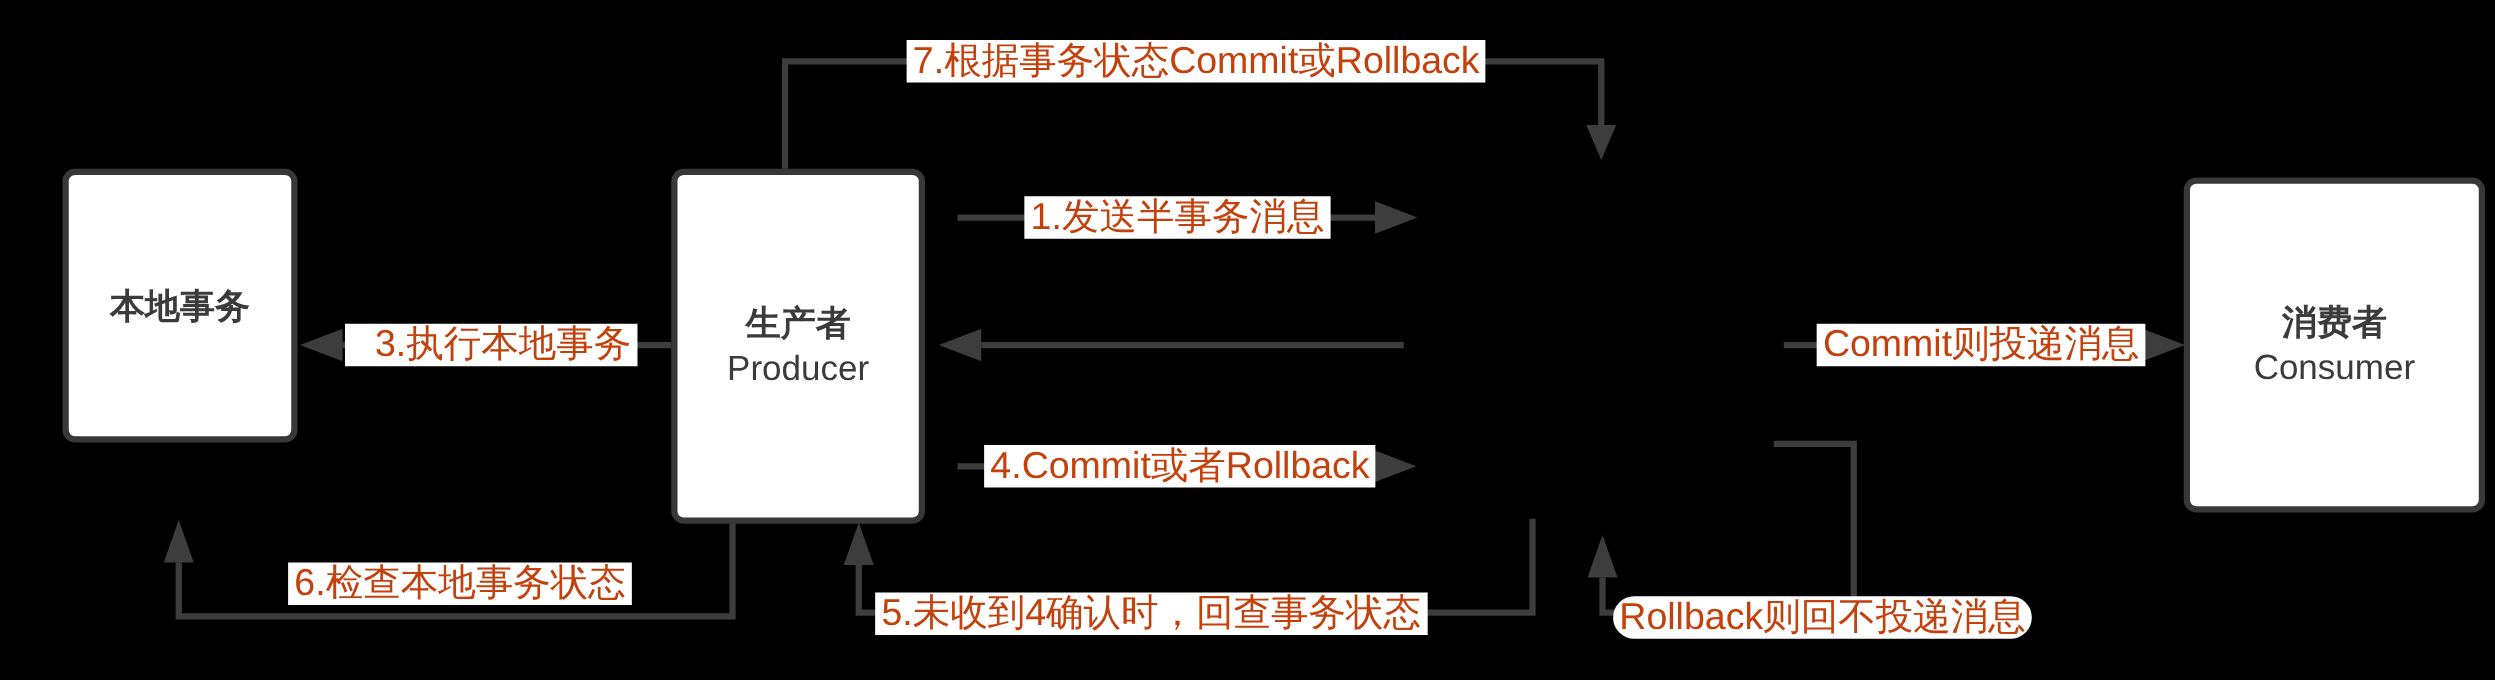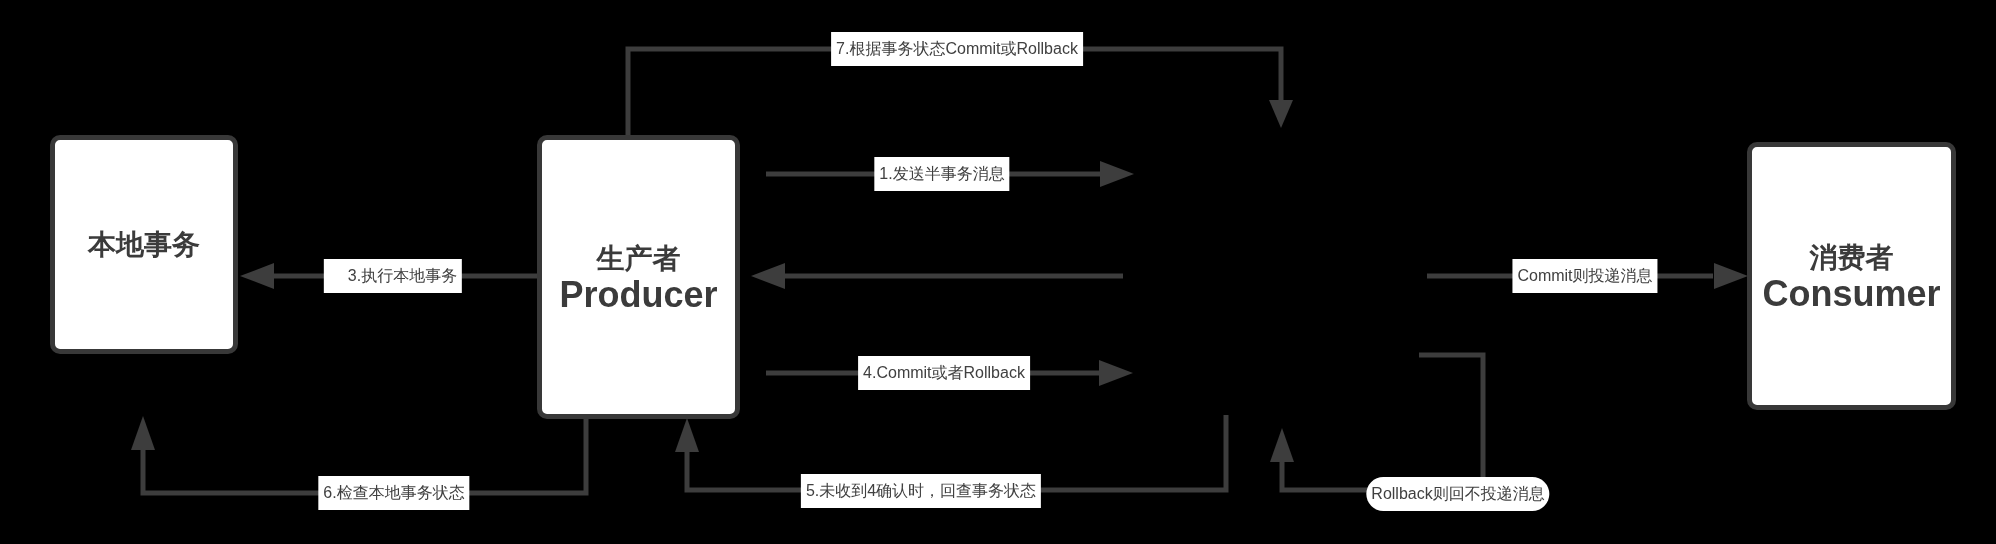--- a/index.html
+++ b/index.html
@@ -18,27 +18,27 @@
     box-sizing:border-box;
     display:flex;
     flex-direction:column;
     align-items:center;
     justify-content:center;
     color:#3b3b3b;
     text-align:center;
     line-height:36px;
   }
   .node .title{font-size:28px;font-weight:700;}
-  .node .subtitle{font-size:36px;font-weight:700;}
+  .node .subtitle{font-size:28px;font-weight:400;}
   .edge-label{
     position:absolute;
     transform:translate(-50%,-50%);
     background:#ffffff;
-    color:#404040;
-    font-size:16px;
+    color:#c2410c;
+    font-size:30px;
     line-height:30px;
     padding:2px 5px;
     white-space:nowrap;
   }
 </style>
 </head>
 <body>
 
 <div id="canvas">
 
@@ -78,27 +78,27 @@
 
   <div class="node" style="left:50px;top:135px;width:188px;height:219px;border-radius:10px;">
     <div class="title">本地事务</div>
   </div>
 
   <div class="node" style="left:537px;top:135px;width:203px;height:284px;border-radius:10px;">
     <div class="title">生产者</div>
     <div class="subtitle">Producer</div>
   </div>
 
-  <div class="node" style="left:1747px;top:142px;width:209px;height:268px;border-radius:10px;">
+  <div class="node" style="left:1747px;top:142px;width:241px;height:268px;border-radius:10px;">
     <div class="title">消费者</div>
     <div class="subtitle">Consumer</div>
   </div>
 
   <div class="edge-label" style="left:957px;top:49px;">7.根据事务状态Commit或Rollback</div>
   <div class="edge-label" style="left:942px;top:174px;text-align:right;">1.发送半事务消息</div>
   <div class="edge-label" style="left:393px;top:276px;padding-left:24px;">3.执行本地事务</div>
   <div class="edge-label" style="left:944px;top:373px;">4.Commit或者Rollback</div>
   <div class="edge-label" style="left:921px;top:491px;">5.未收到4确认时，回查事务状态</div>
-  <div class="edge-label" style="left:368px;top:493px;margin-left:26px;">6.检查本地事务状态</div>
+  <div class="edge-label" style="left:368px;top:467px;">6.检查本地事务状态</div>
   <div class="edge-label" style="left:1585px;top:276px;">Commit则投递消息</div>
   <div class="edge-label" style="left:1458px;top:494px;border-radius:17px;">Rollback则回不投递消息</div>
 
 </div>
 
 </body></html>

